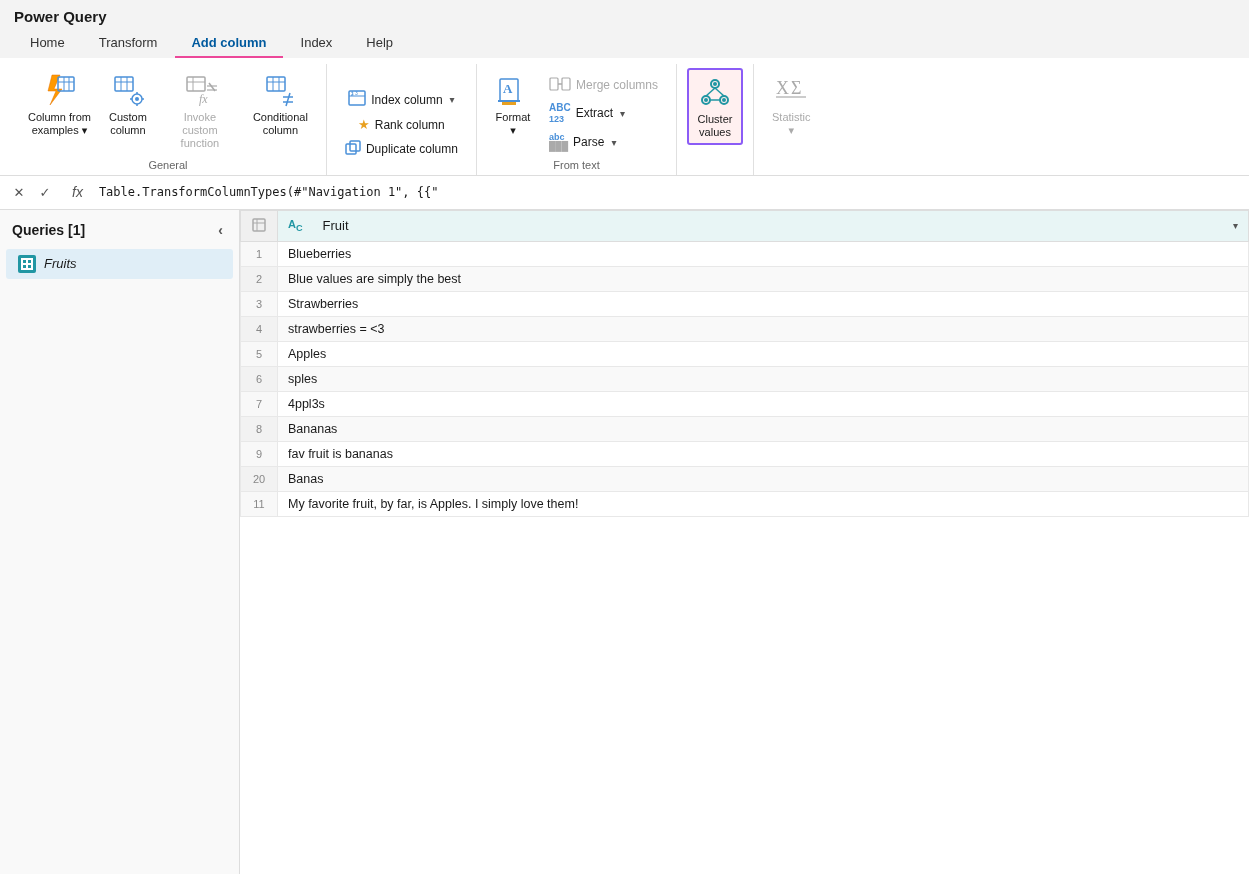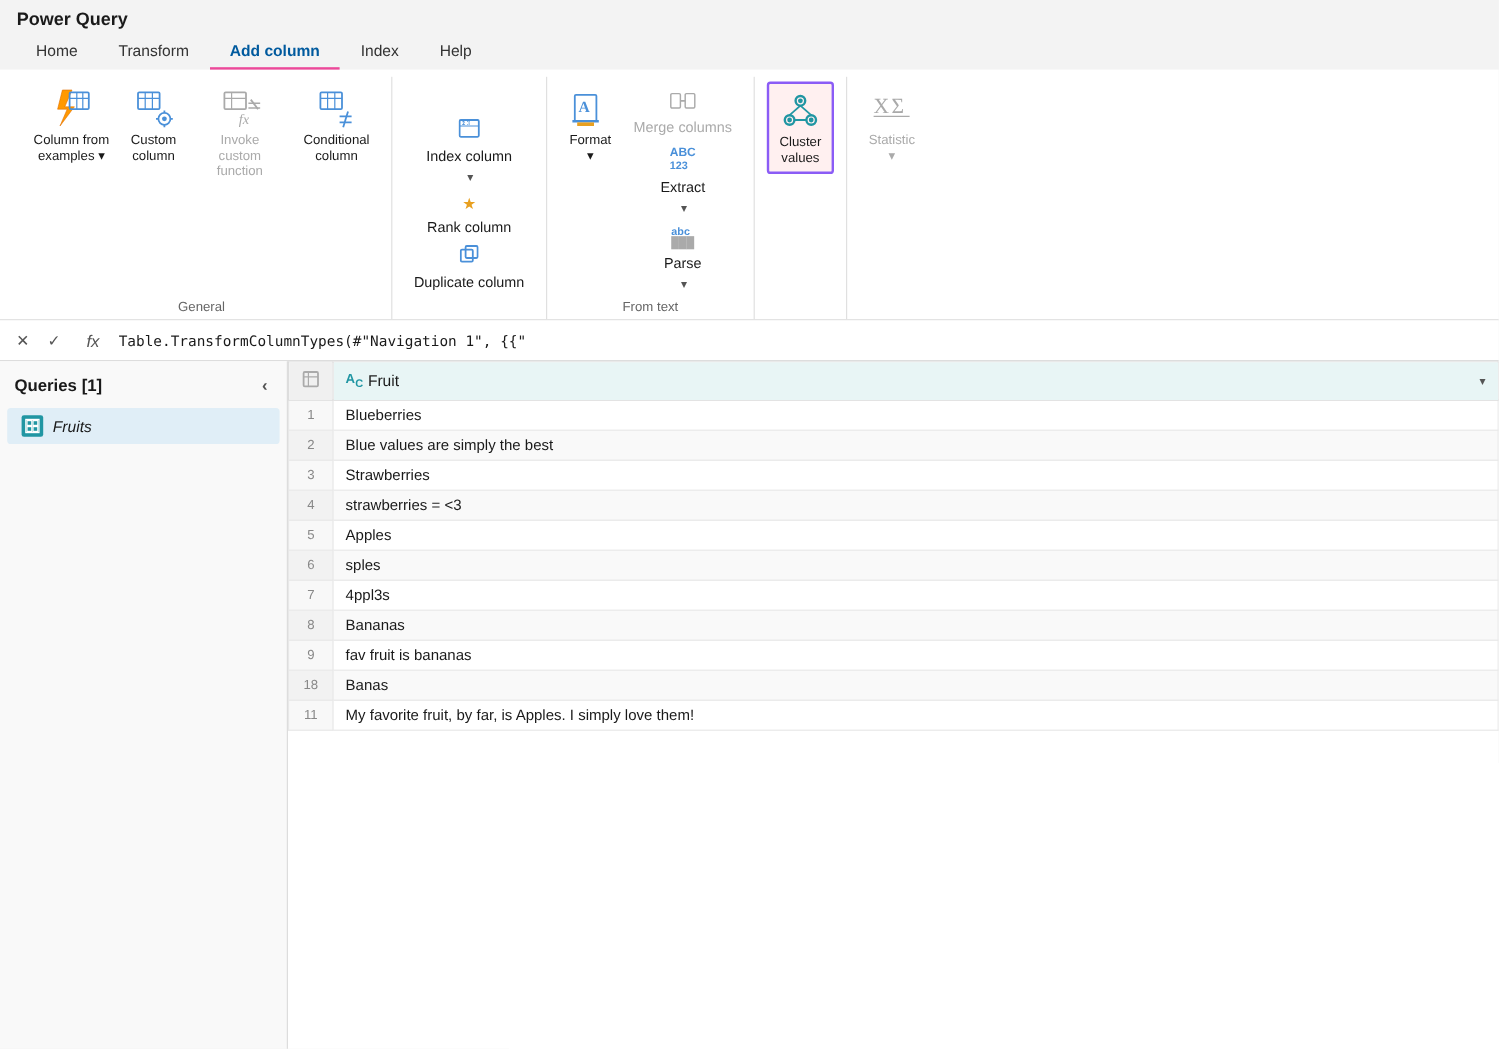--- a/index.html
+++ b/index.html
@@ -101,21 +101,20 @@
     .ribbon-btn .btn-label {
       font-size: 11px;
       line-height: 1.2;
       text-align: center;
       max-width: 70px;
     }
 
     
     .ribbon-small-btn {
       display: flex;
-      flex-direction: column;
       align-items: center;
       padding: 3px 8px;
       cursor: pointer;
       border-radius: 3px;
       font-size: 12px;
       color: #1a1a1a;
       gap: 5px;
       user-select: none;
       white-space: nowrap;
     }
@@ -243,21 +242,21 @@
     .data-grid thead tr th.row-num {
       background: #f0f0f0;
       width: 36px;
       text-align: center;
       color: #888;
       font-size: 11px;
     }
     .col-header-content {
       display: flex;
       align-items: center;
-      gap: 4px;
+      gap: 20px;
     }
     .col-type-icon {
       font-size: 11px;
       color: #2196a3;
       font-weight: bold;
     }
     .col-dropdown {
       margin-left: auto;
       cursor: pointer;
       font-size: 10px;
@@ -564,21 +563,21 @@
           </tr>
           <tr>
             <td class="row-num">8</td>
             <td>Bananas</td>
           </tr>
           <tr>
             <td class="row-num">9</td>
             <td>fav fruit is bananas</td>
           </tr>
           <tr>
-            <td class="row-num">18</td>
+            <td class="row-num">20</td>
             <td>Banas</td>
           </tr>
           <tr>
             <td class="row-num">11</td>
             <td>My favorite fruit, by far, is Apples. I simply love them!</td>
           </tr>
         </tbody>
     </table>
   </div>
 

